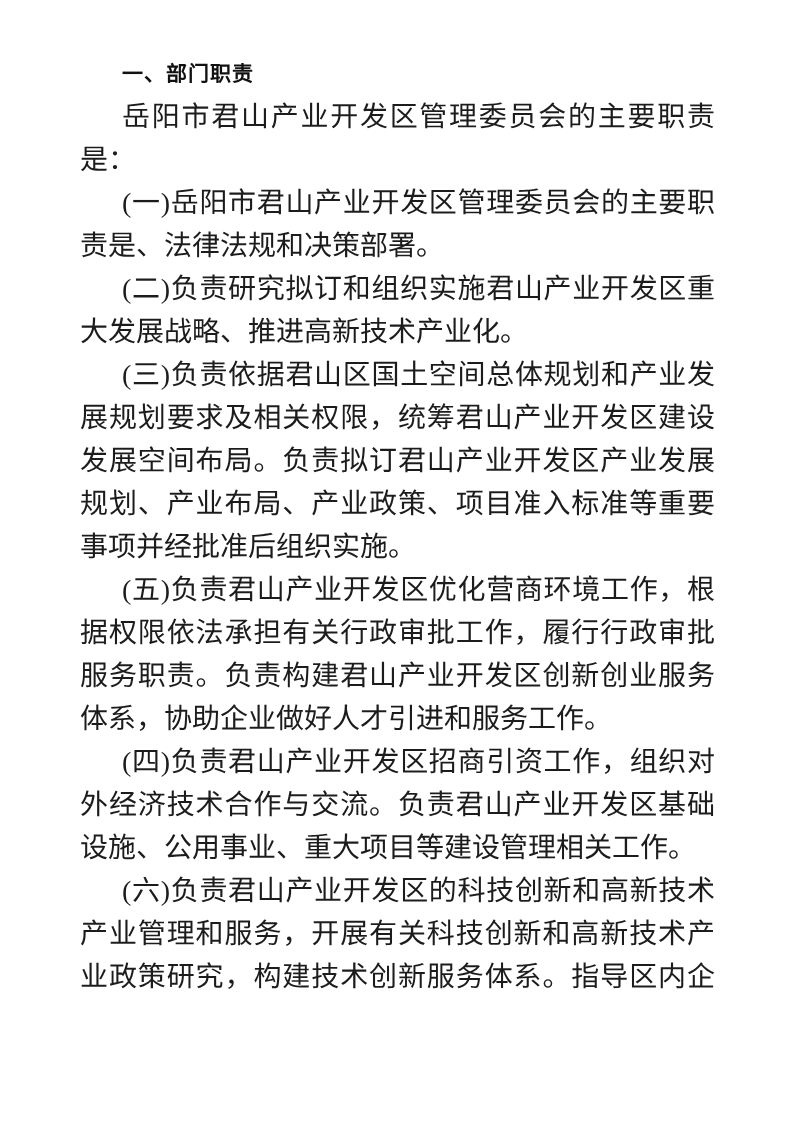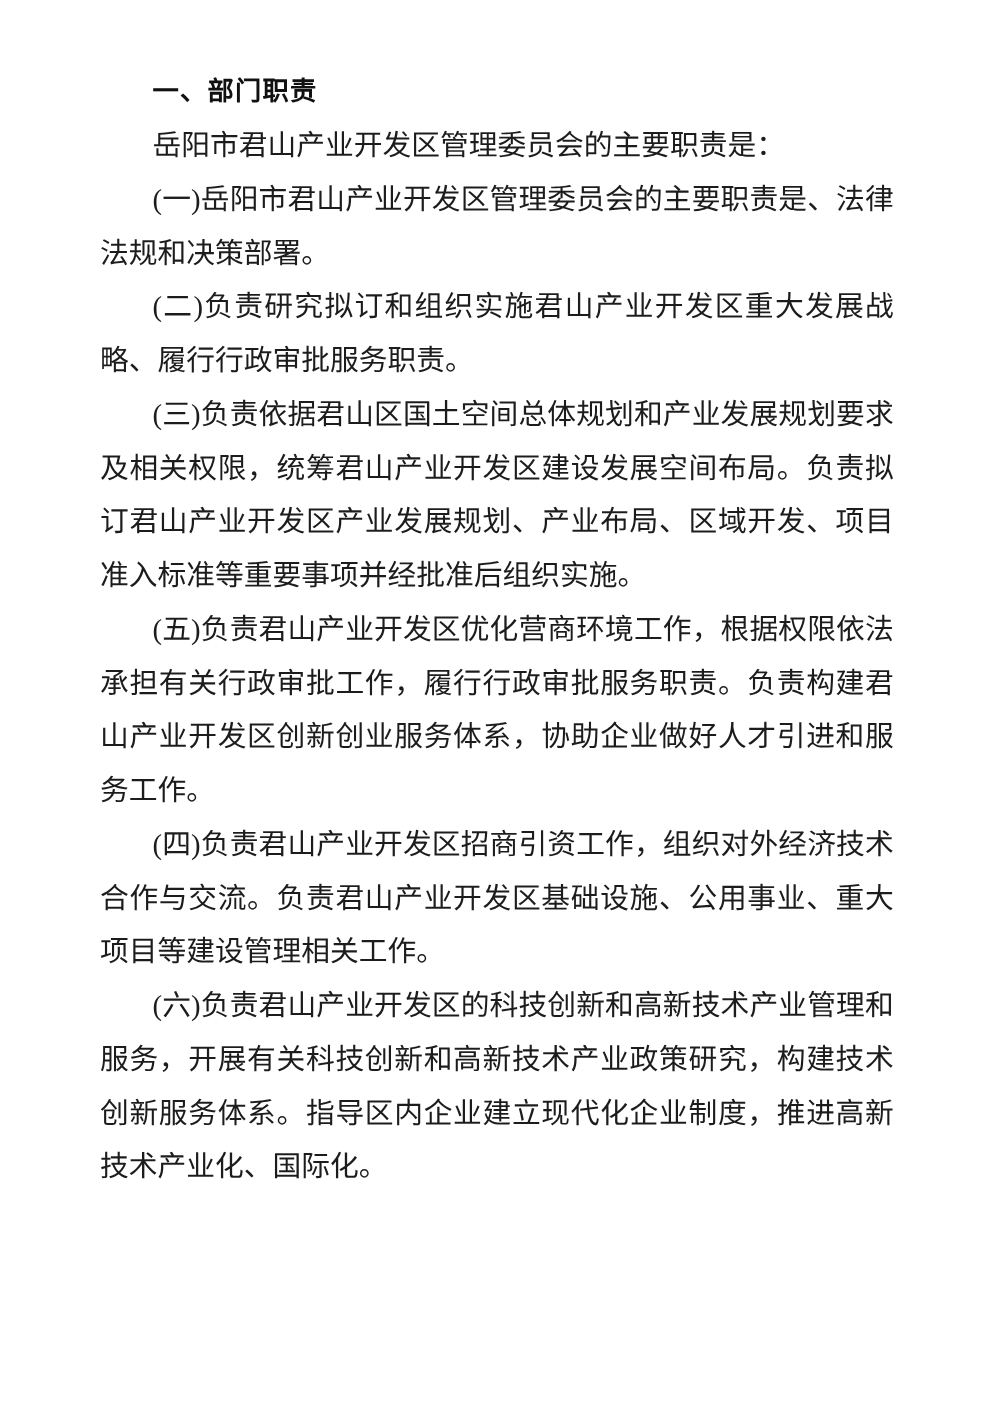--- a/index.html
+++ b/index.html
@@ -29,21 +29,21 @@
     font-size: 21px;
     line-height: 43px;
     font-weight: 700;
     color: #111111;
     letter-spacing: 1px;
     font-family: "Liberation Sans", sans-serif;
   }
   .doc-paragraph {
     margin: 0;
     padding: 0;
-    font-size: 23px;
+    font-size: 28px;
     line-height: 43px;
     text-indent: 42px;
     text-align: justify;
     text-align-last: left;
     word-break: break-all;
     color: #1c1c1c;
   }
   .page-footer {
     position: absolute;
     top: 1038px;
@@ -57,20 +57,20 @@
   }
 </style>
 </head>
 <body>
 
 <div class="page">
   <div class="content">
     <h2 class="doc-heading">一、部门职责</h2>
     <p class="doc-paragraph">岳阳市君山产业开发区管理委员会的主要职责是：</p>
     <p class="doc-paragraph">(一)岳阳市君山产业开发区管理委员会的主要职责是、法律法规和决策部署。</p>
-    <p class="doc-paragraph">(二)负责研究拟订和组织实施君山产业开发区重大发展战略、履行行政审批服务职责。</p>
-    <p class="doc-paragraph">(三)负责依据君山区国土空间总体规划和产业发展规划要求及相关权限，统筹君山产业开发区建设发展空间布局。负责拟订君山产业开发区产业发展规划、产业布局、区域开发、项目准入标准等重要事项并经批准后组织实施。</p>
+    <p class="doc-paragraph">(二)负责研究拟订和组织实施君山产业开发区重大发展战略、推进高新技术产业化。</p>
+    <p class="doc-paragraph">(三)负责依据君山区国土空间总体规划和产业发展规划要求及相关权限，统筹君山产业开发区建设发展空间布局。负责拟订君山产业开发区产业发展规划、产业布局、产业政策、项目准入标准等重要事项并经批准后组织实施。</p>
     <p class="doc-paragraph">(五)负责君山产业开发区优化营商环境工作，根据权限依法承担有关行政审批工作，履行行政审批服务职责。负责构建君山产业开发区创新创业服务体系，协助企业做好人才引进和服务工作。</p>
     <p class="doc-paragraph">(四)负责君山产业开发区招商引资工作，组织对外经济技术合作与交流。负责君山产业开发区基础设施、公用事业、重大项目等建设管理相关工作。</p>
     <p class="doc-paragraph">(六)负责君山产业开发区的科技创新和高新技术产业管理和服务，开展有关科技创新和高新技术产业政策研究，构建技术创新服务体系。指导区内企业建立现代化企业制度，推进高新技术产业化、国际化。</p>
   </div>
   <div class="page-footer">- 4 -</div>
 </div>
 
 </body></html>

